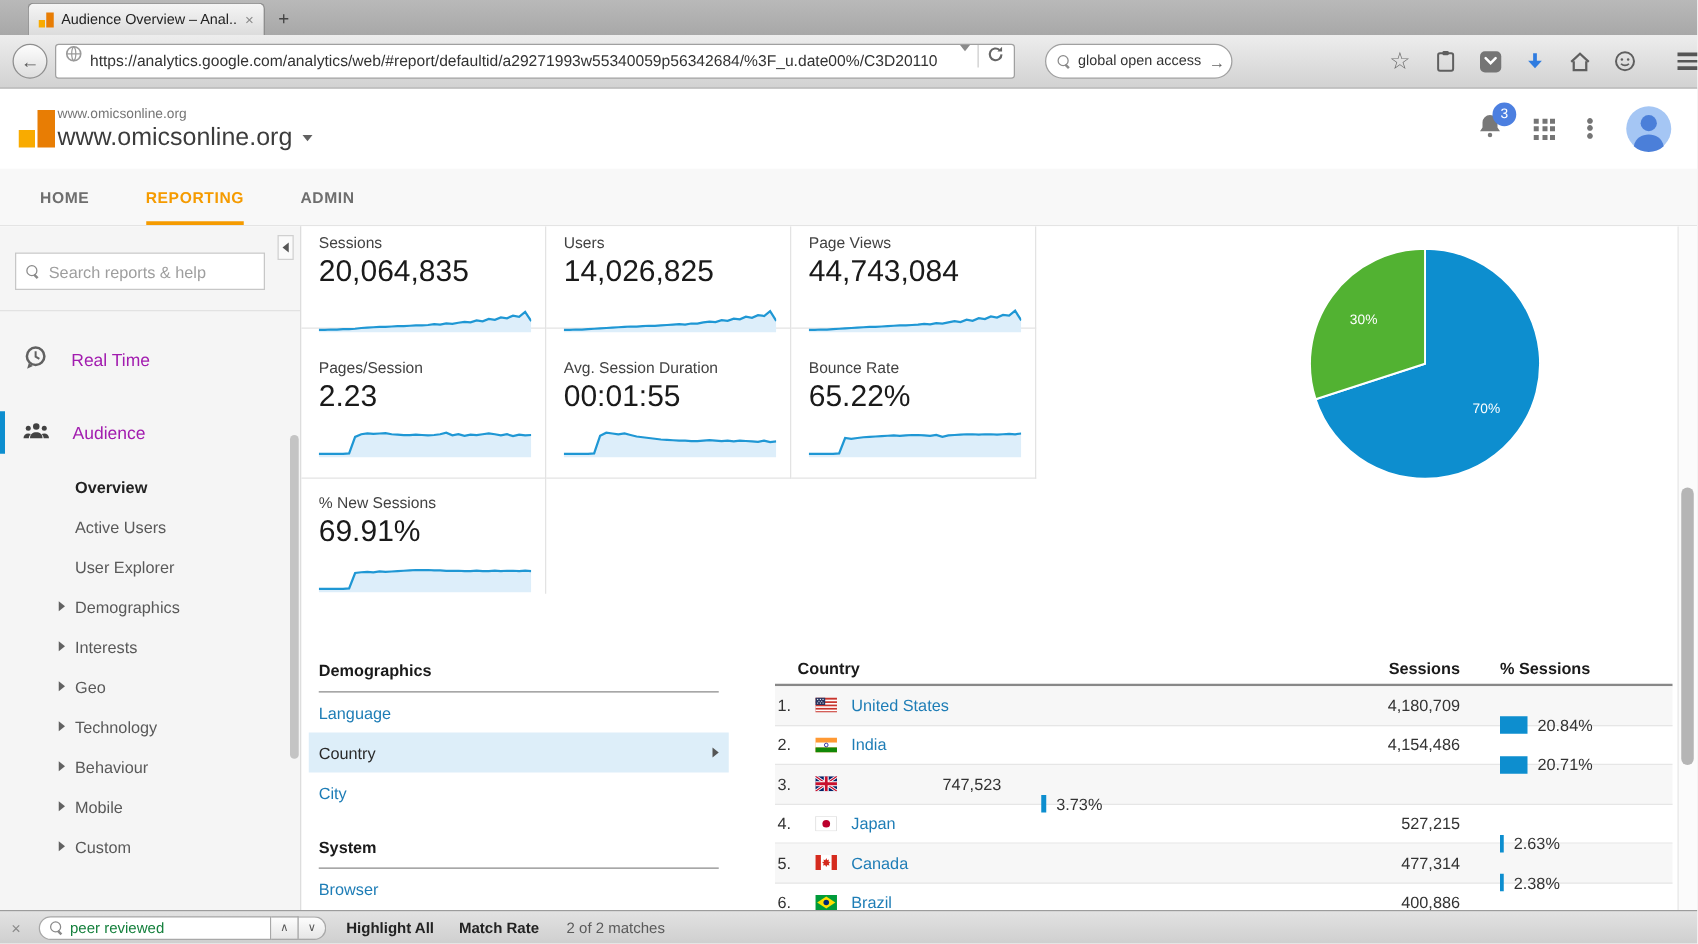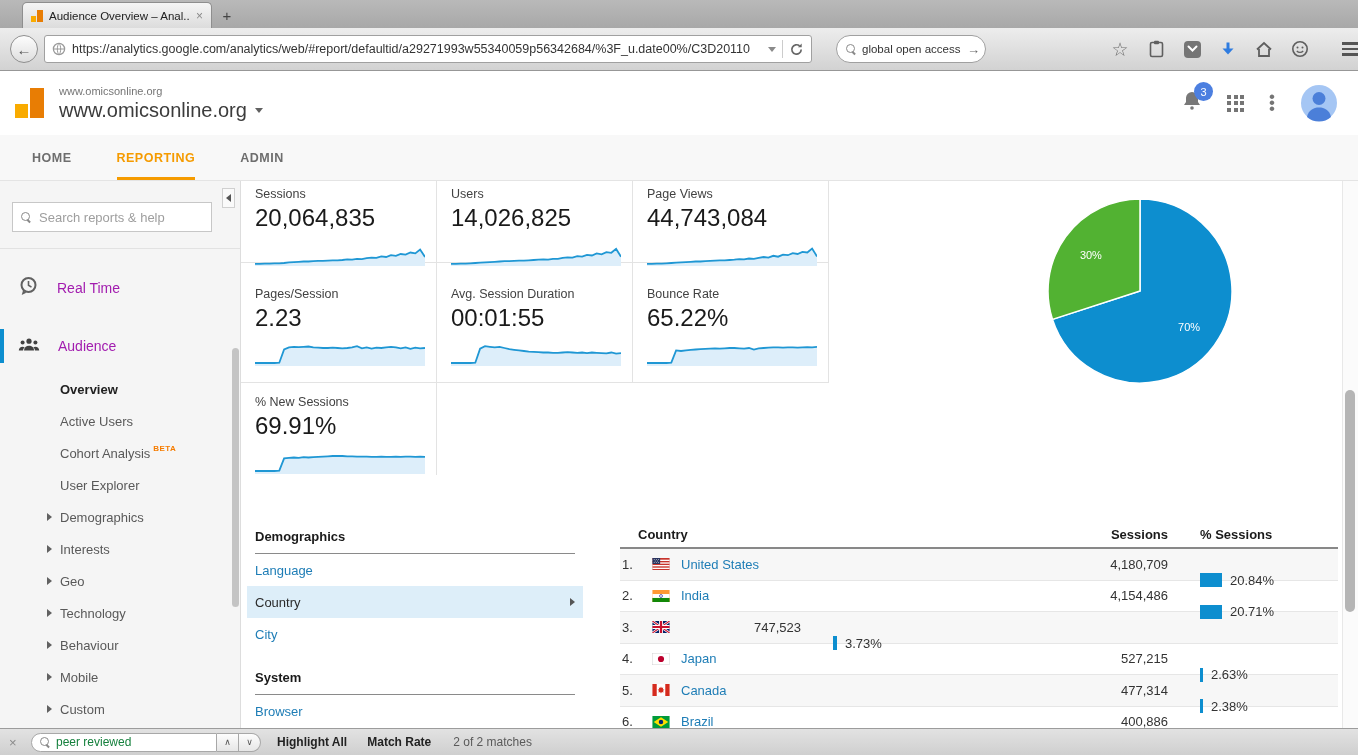--- a/index.html
+++ b/index.html
@@ -20,21 +20,21 @@
   .favicon .b1 { position:absolute; left:0; bottom:0; width:5px; height:6px; background:#f9ab00; }
   .favicon .b2 { position:absolute; left:6px; bottom:0; width:6px; height:12px; background:#e87d04; }
 
   .navbar { position:absolute; top:28px; left:0; right:0; height:43px;
     background:linear-gradient(#ededed,#d2d2d2); border-bottom:1px solid #979797;
     display:flex; align-items:center; padding:0 10px; }
   .backbtn { width:28px; height:28px; border-radius:50%; border:1px solid #8f8f8f;
     background:linear-gradient(#fdfdfd,#dedede); color:#555; font-size:15px; font-weight:bold;
     display:flex; align-items:center; justify-content:center; flex:0 0 28px; z-index:1; }
   .urlbar { margin-left:6px; width:800px; height:28px; background:#fff; border:1px solid #a0a0a0;
-    border-radius:3px; display:flex; align-items:center; padding:0 7px; gap:6px; }
+    border-radius:3px; display:flex; padding:0 7px; gap:6px; }
   .urlbar input { border:none; outline:none; background:transparent; font-family:inherit;
     font-size:12.5px; color:#333; width:690px; }
   .tri-down { width:0; height:0; border-left:4px solid transparent; border-right:4px solid transparent;
     border-top:5px solid #8a8a8a; }
   .url-sep { width:1px; height:18px; background:#ccc; margin-left:auto; }
   .searchbar { margin-left:24px; width:150px; height:28px; background:#fff; border:1px solid #a0a0a0;
     border-radius:14px; display:flex; align-items:center; padding:0 9px; gap:5px; }
   .searchbar input { border:none; outline:none; background:transparent; font-family:inherit;
     font-size:11.5px; color:#333; width:100px; }
   .go-arrow { color:#666; font-size:13px; }
@@ -46,21 +46,21 @@
   .burger { margin-left:16px; display:flex; flex-direction:column; gap:3px; }
   .burger div { width:17px; height:2.5px; background:#555; }
 
   
   .viewport { position:absolute; top:71px; left:0; right:0; height:657px; background:#fff; overflow:hidden; }
 
   .ga-header { height:64px; display:flex; align-items:center; padding-left:14px; background:#fff; }
   .ga-logo { position:relative; width:32px; height:34px; flex:0 0 32px; }
   .ga-logo .b1 { position:absolute; left:1px; bottom:2px; width:13px; height:14px; background:#f9ab00; }
   .ga-logo .b2 { position:absolute; left:16px; bottom:2px; width:14px; height:30px; background:#e87d04; }
-  .acct { margin-left:13px; }
+  .acct { }
   .acct-small { font-size:11px; color:#757575; }
   .acct-big { font-size:20px; color:#3c3c3c; margin-top:2px; display:flex; align-items:center; gap:8px; }
   .acct-big .tri-down { border-top-color:#616161; }
   .ga-head-icons { margin-left:auto; margin-right:20px; display:flex; align-items:center; gap:25px; }
   .bell-wrap { position:relative; }
   .badge { position:absolute; top:-8px; right:-11px; width:19px; height:19px; border-radius:50%;
     background:#4c7fe0; color:#fff; font-size:11px; display:flex; align-items:center; justify-content:center; }
   .gridicon { display:grid; grid-template-columns:repeat(3,4px); gap:2.5px; }
   .gridicon div { width:4px; height:4px; background:#757575; }
   .vdots { color:#757575; font-size:17px; letter-spacing:0; line-height:6px; text-align:center; }
@@ -327,24 +327,20 @@
             </div>
           </div>
         <div class="sb-list" id="sb-list">
             <div class="sb-item bold">
               <span>Overview</span>
             </div>
             <div class="sb-item">
               <span>Active Users</span>
             </div>
             <div class="sb-item">
-              <span>Cohort Analysis</span>
-              <span class="beta">BETA</span>
-            </div>
-            <div class="sb-item">
               <span>User Explorer</span>
             </div>
             <div class="sb-item has-arrow">
               <span class="tri-right"></span>
               <span>Demographics</span>
             </div>
             <div class="sb-item has-arrow">
               <span class="tri-right"></span>
               <span>Interests</span>
             </div>

